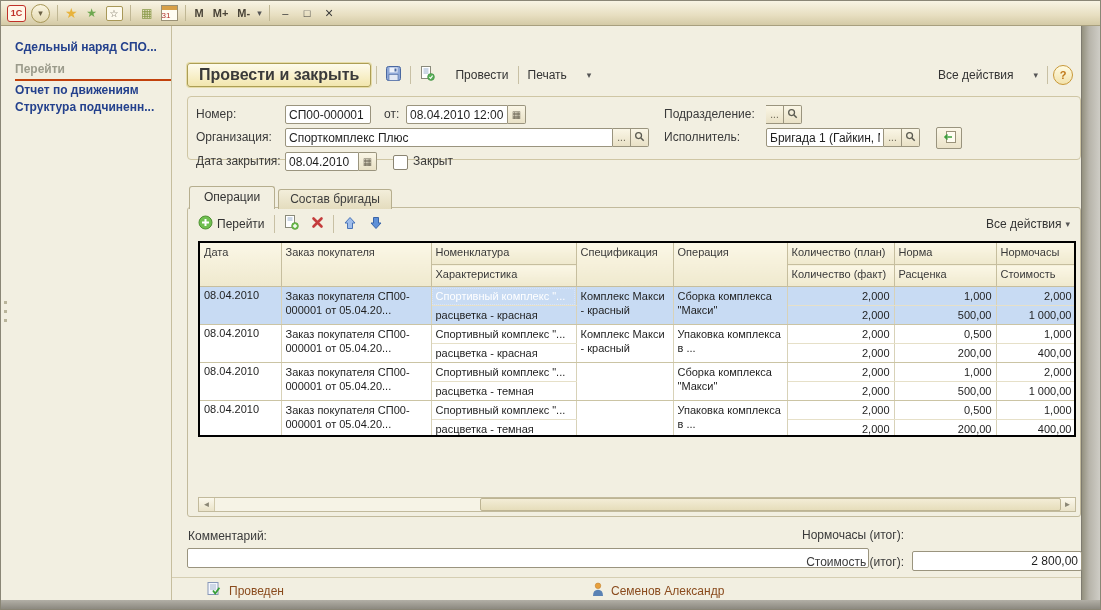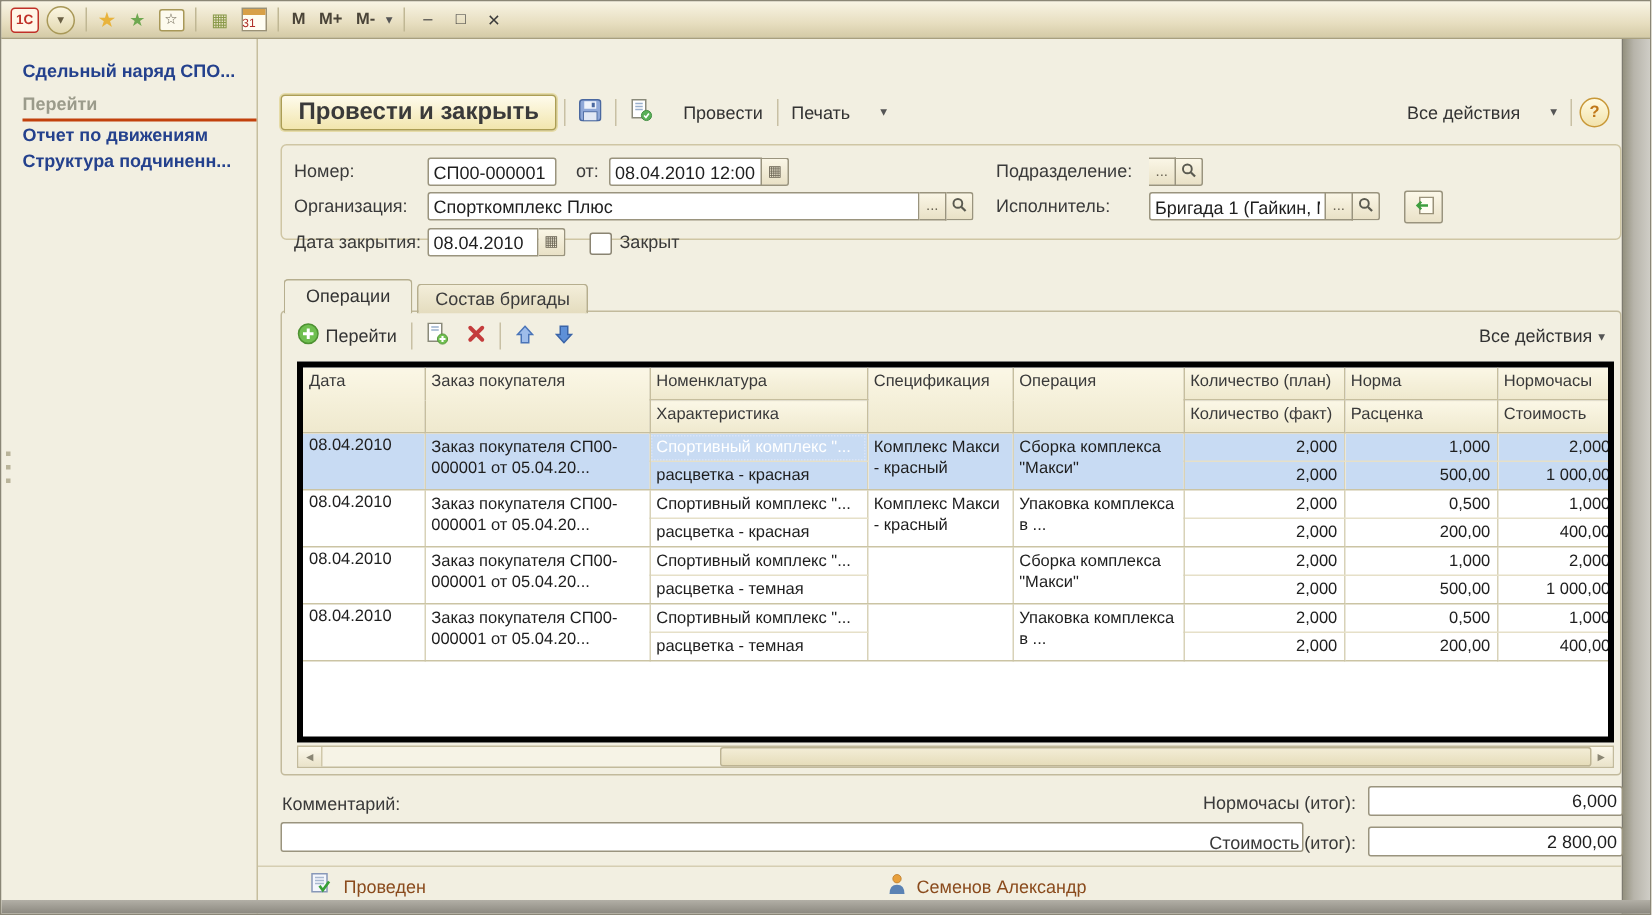--- a/index.html
+++ b/index.html
@@ -61,21 +61,21 @@
   
   .tabs{position:absolute;left:17px;top:160px;display:flex;gap:3px;z-index:3;}
   .tab{border:1px solid #B6AE8E;border-bottom:none;border-radius:3px 3px 0 0;padding:3px 14px 4px;font-size:12px;color:#333;cursor:pointer;}
   .tab.active{background:#F2EFE1;position:relative;top:0;}
   .tab.inactive{background:linear-gradient(#F3EEDA,#E4DCBE);margin-top:3px;padding:2px 11px 3px;color:#3C3C3C;}
   .tab-panel{position:absolute;left:15px;top:181px;width:894px;height:310px;border:1px solid #C2BA9C;border-radius:3px;box-sizing:border-box;z-index:2;}
   .grid-toolbar{position:absolute;left:7px;top:3px;right:7px;height:26px;display:flex;align-items:center;gap:6px;}
   .gt-btn{display:inline-flex;align-items:center;gap:4px;font-size:12px;color:#333;cursor:pointer;padding:2px 3px;border-radius:2px;}
 
   
-  .grid-area{position:absolute;left:10px;top:33px;width:878px;height:254px;background:#fff;border:4px solid #000000;box-sizing:border-box;overflow:hidden;}
+  .grid-area{position:absolute;left:10px;top:33px;width:878px;height:196px;background:#fff;border:2px solid #000000;box-sizing:border-box;overflow:hidden;}
   table.grid{border-collapse:collapse;table-layout:fixed;width:876px;}
   .grid th{background:linear-gradient(#FBF7E6,#EFE9CE);border-right:1px solid #C6BE9E;border-bottom:1px solid #C6BE9E;
     padding:3px 4px 0;font-weight:normal;font-size:11px;text-align:left;vertical-align:top;color:#3A3A3A;height:18px;white-space:nowrap;overflow:hidden;}
   .grid td{border-right:1px solid #D8D2B8;border-bottom:1px solid #E6E0C8;padding:0 4px;height:18px;font-size:11px;color:#1E1E1E;white-space:nowrap;overflow:hidden;}
   .grid td.top{vertical-align:top;padding-top:2px;}
   .grid td.wrap{white-space:normal;line-height:14px;}
   .grid td.rs,.grid td.rowB{border-bottom:1px solid #CBC4A4;}
   .grid tr.sel td{background:#C8DBF3;}
   .grid td.cell-focus{background:#3A67AE;color:#fff;outline:1px dotted #D8E4F8;outline-offset:-2px;}
   .grid .num{text-align:right;}
@@ -398,23 +398,20 @@
             </span>
           <span class="hs-btn right">►</span>
         </div>
       </div>
 
       <div class="cmt-label">Комментарий:</div>
       <div class="cmt-input">
         <input class="fld solo" value="" style="">
       </div>
       <div class="total-label" style="left:560px;top:502px;">Нормочасы (итог):</div>
-      <div class="total-input" style="top:498px;">
-        <input class="fld solo" value="6,000" style="">
-      </div>
       <div class="total-label" style="left:560px;top:529px;">Стоимость (итог):</div>
       <div class="total-input" style="top:525px;">
         <input class="fld solo" value="2 800,00" style="">
       </div>
 
       <div class="status-divider"></div>
       <div class="status-item" style="left:35px;">
         <span><svg width="15" height="14" viewBox="0 0 15 14">
               <rect x="1" y="0.5" width="10" height="12" fill="#F4F6FC" stroke="#8898B8"></rect>
               <line x1="3" y1="3" x2="9" y2="3" stroke="#A8B8D0"></line>

